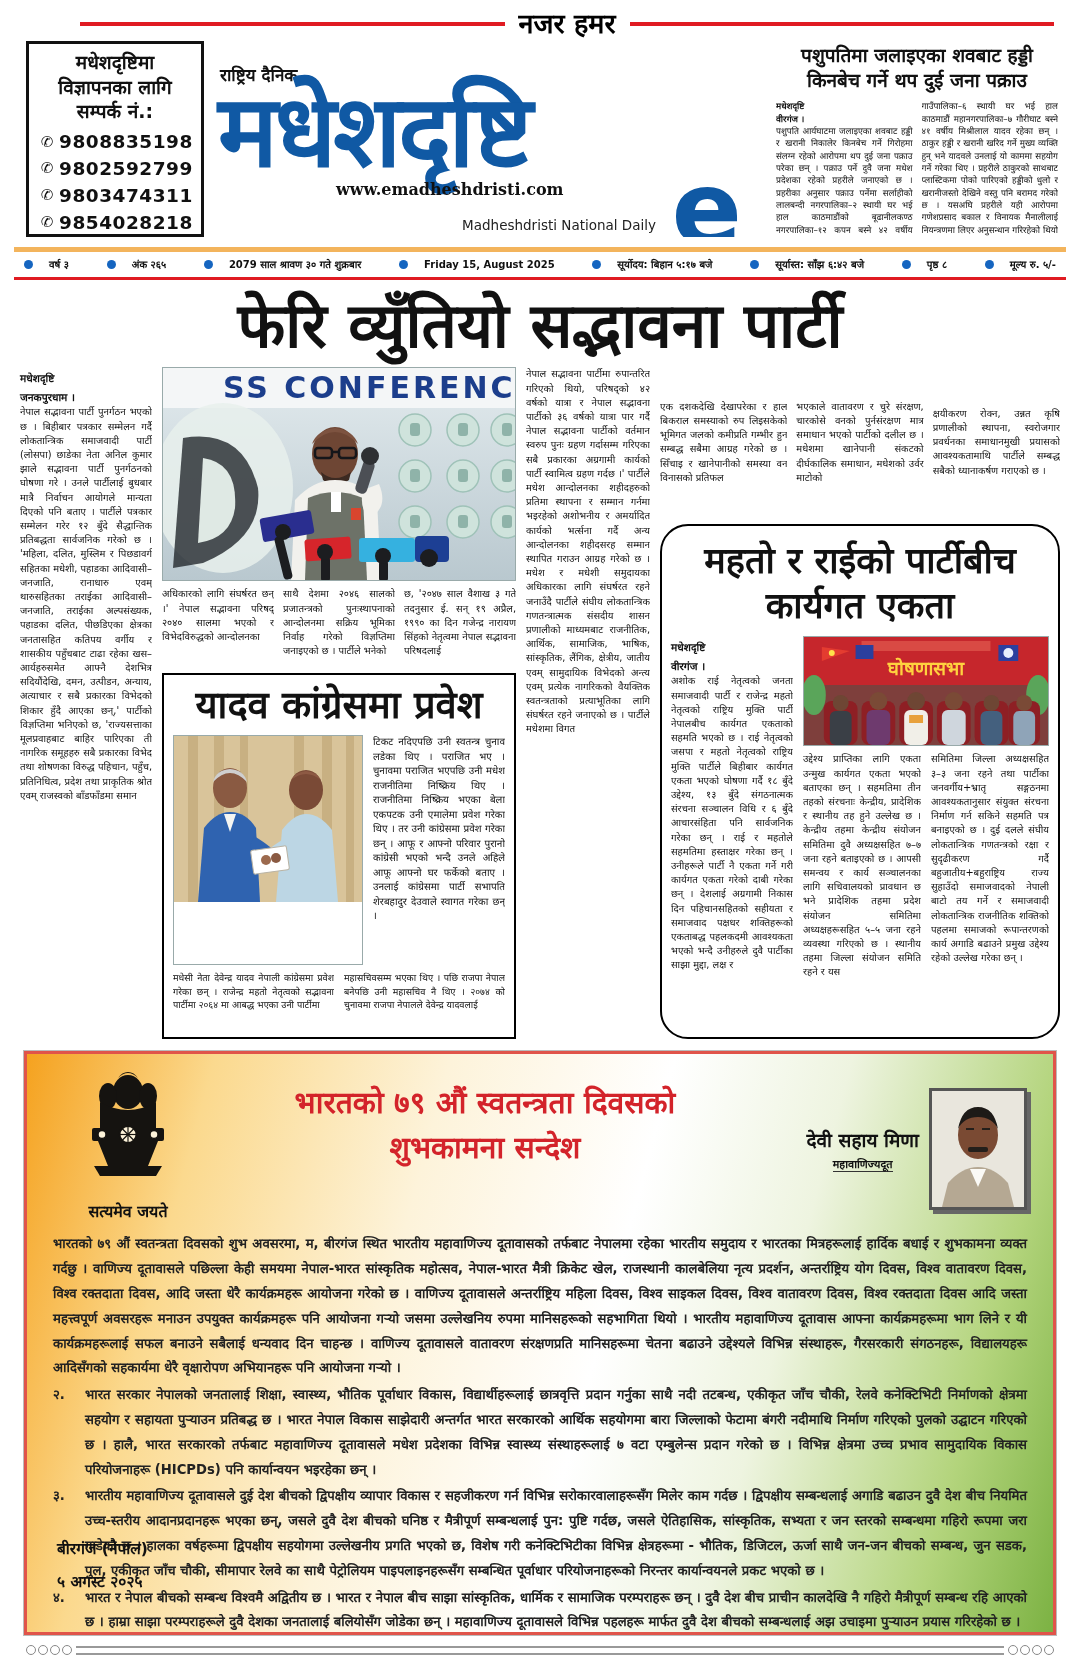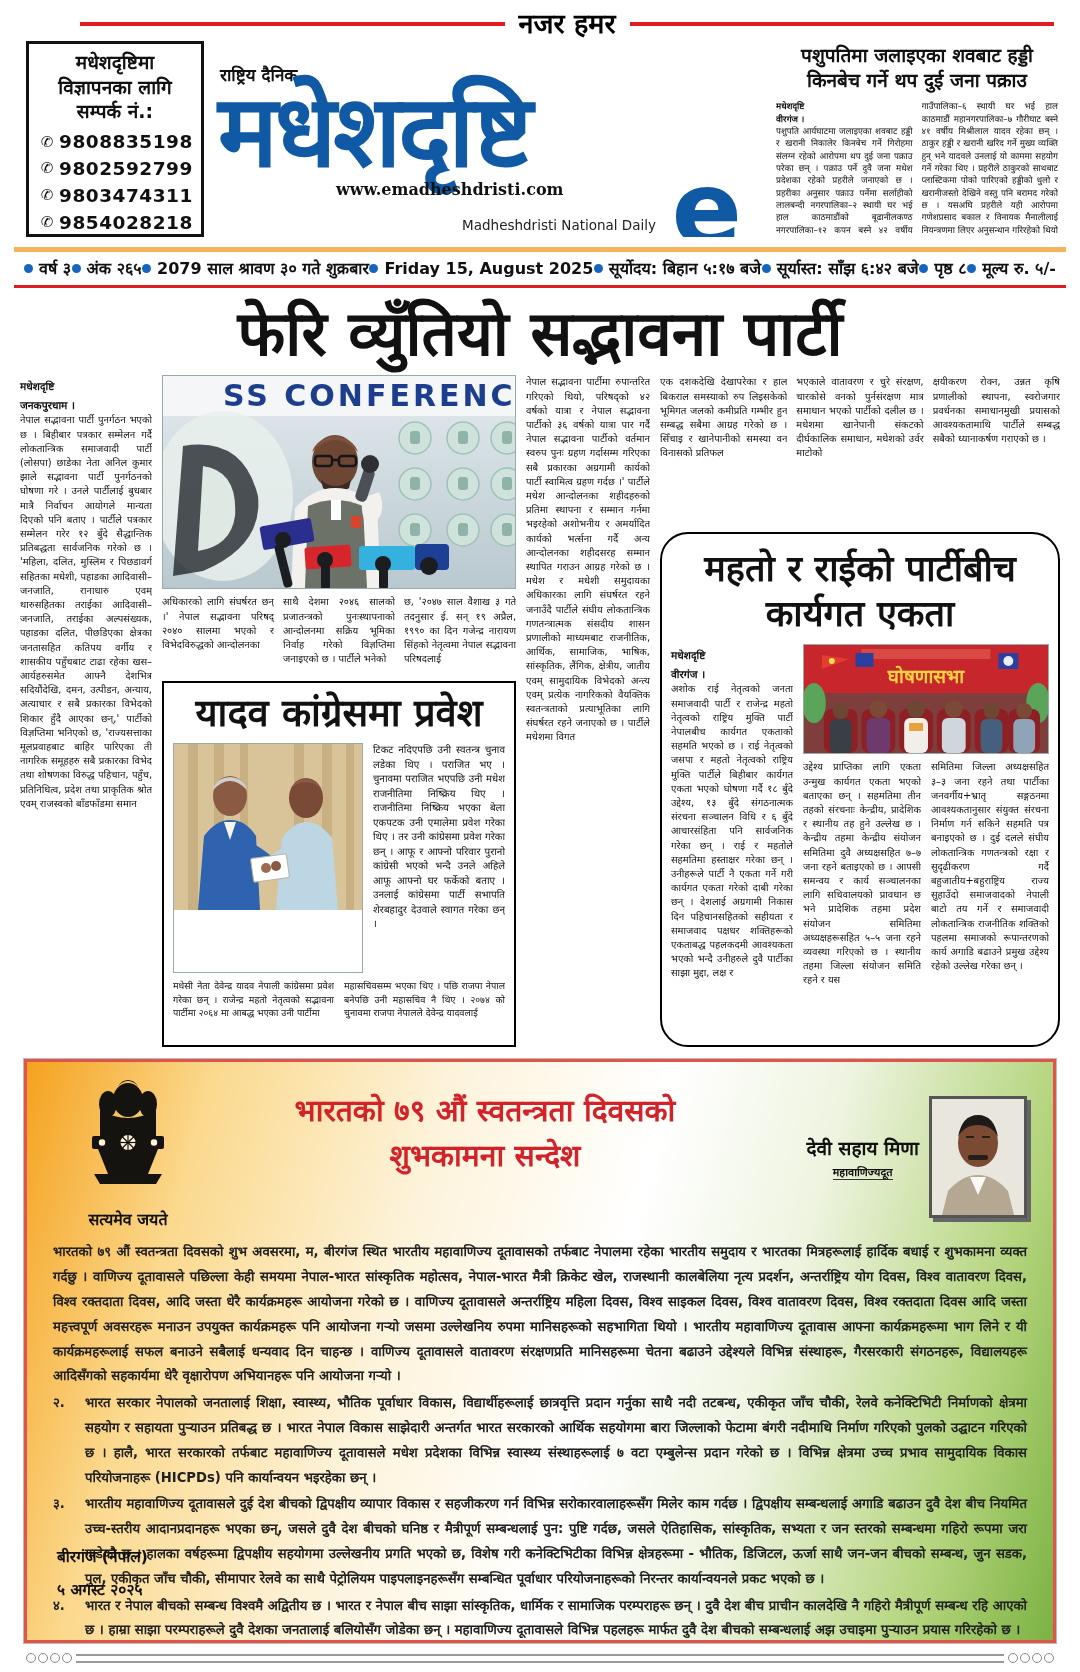--- a/index.html
+++ b/index.html
@@ -24,37 +24,37 @@
   .e-logo{position:absolute;right:22px;bottom:-14px;font-weight:bold;font-size:104px;color:#1059a4;line-height:.8;font-family:"DejaVu Sans",sans-serif;}
   
   .brief{width:282px;overflow:hidden;}
   .brief-h{font-size:19px;font-weight:bold;text-align:center;line-height:1.32;margin-top:2px;}
   .brief-cols{display:flex;gap:9px;margin-top:7px;}
   .brief-col{flex:1;font-size:8.7px;line-height:1.42;text-align:justify;height:142px;overflow:hidden;}
   .byline{font-weight:bold;}
   
   .datebar{margin:10px 14px 0;border-top:5px solid #f3b45c;border-bottom:3px solid #e01b22;
            padding:5px 10px 6px;display:flex;justify-content:space-between;align-items:center;}
-  .ditem{display:flex;align-items:center;gap:6px;font-size:16px;font-weight:bold;white-space:nowrap;}
+  .ditem{display:flex;align-items:center;gap:16px;font-size:10px;font-weight:bold;white-space:nowrap;}
   .bullet{width:9px;height:9px;border-radius:50%;background:#1565c0;flex:none;}
   
   .lead-headline{text-align:center;font-size:62px;font-weight:bold;line-height:1.15;margin:10px 0 4px;}
   
   .article-zone{display:flex;gap:10px;margin:6px 20px 0;height:672px;}
   .bodytext{font-size:9.8px;line-height:1.45;text-align:justify;overflow:hidden;}
   .colA{width:132px;display:flex;flex-direction:column;}
   .colA .bodytext{flex:1;}
   .midzone{width:354px;display:flex;flex-direction:column;gap:6px;}
   .photo-frame{border:1px solid #9aa;line-height:0;}
   .under-cols{display:flex;gap:9px;height:80px;}
   .under-cols .bodytext{flex:1;}
   .colM{width:124px;}
   .colM .bodytext{height:100%;}
   .rightzone{flex:1;display:flex;flex-direction:column;gap:7px;min-width:0;}
-  .top-right-cols{display:flex;gap:9px;height:150px;}
+  .top-right-cols{display:flex;gap:9px;height:150px;align-items:center;}
   .top-right-cols .bodytext{flex:1;}
   
   .story-box{border:2px solid #000;padding:8px 9px;box-sizing:border-box;overflow:hidden;background:#fff;}
   .yadav-box{flex:1;display:flex;flex-direction:column;}
   .yadav-h{font-size:38px;font-weight:bold;text-align:center;line-height:1.1;margin:2px 0 8px;}
   .yadav-row{display:flex;gap:10px;flex:1;min-height:0;}
   .yadav-row .bodytext{flex:1;}
   .caption-row{display:flex;gap:10px;margin-top:6px;height:58px;}
   .caption-row .bodytext{flex:1;font-size:9.3px;}
   .unity-box{flex:1;display:flex;flex-direction:column;border-radius:28px;}

